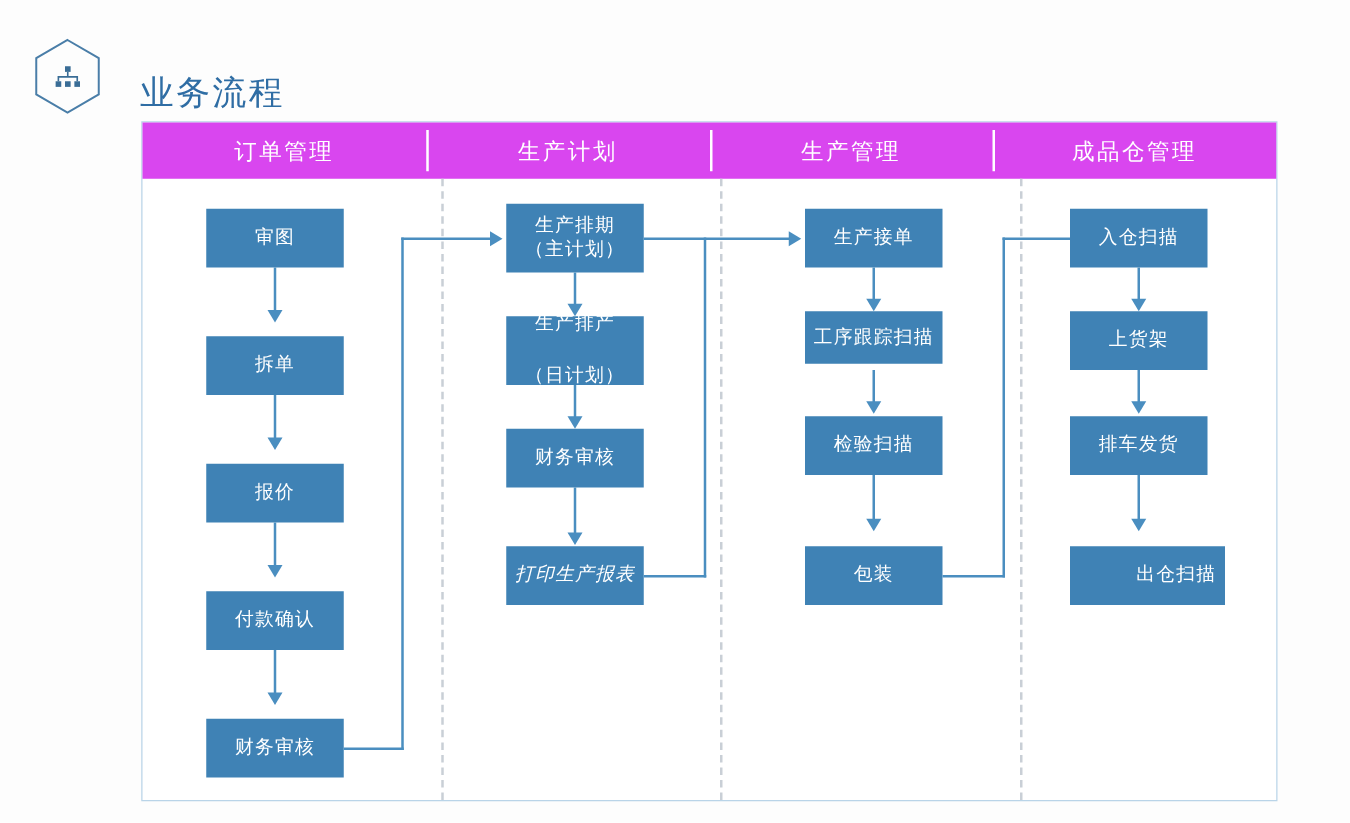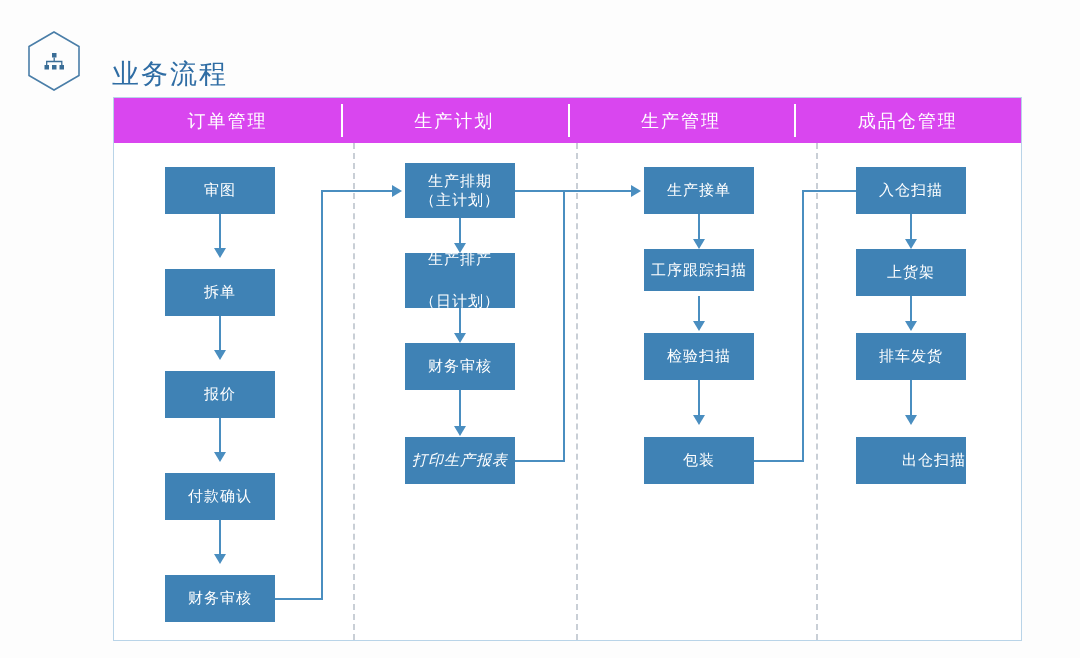--- a/index.html
+++ b/index.html
@@ -285,18 +285,18 @@
     </div>
     <div class="conn-v" style="left:796px; top:153px; height:28px;"></div>
     <div class="arrow-down" style="left:791px; top:178px;"></div>
 
     <div class="node" style="left:742px; top:190px; width:110px; height:47px;">
       <span>排车发货</span>
     </div>
     <div class="conn-v" style="left:796px; top:237px; height:38px;"></div>
     <div class="arrow-down" style="left:791px; top:272px;"></div>
 
-    <div class="node" style="left:742px; top:294px; width:110px; height:47px;padding-left:46px;">
+    <div class="node" style="left:742px; top:294px; width:124px; height:47px;padding-left:46px;">
       <span>出仓扫描</span>
     </div>
 
   </div>
 </div>
 
 </body></html>

